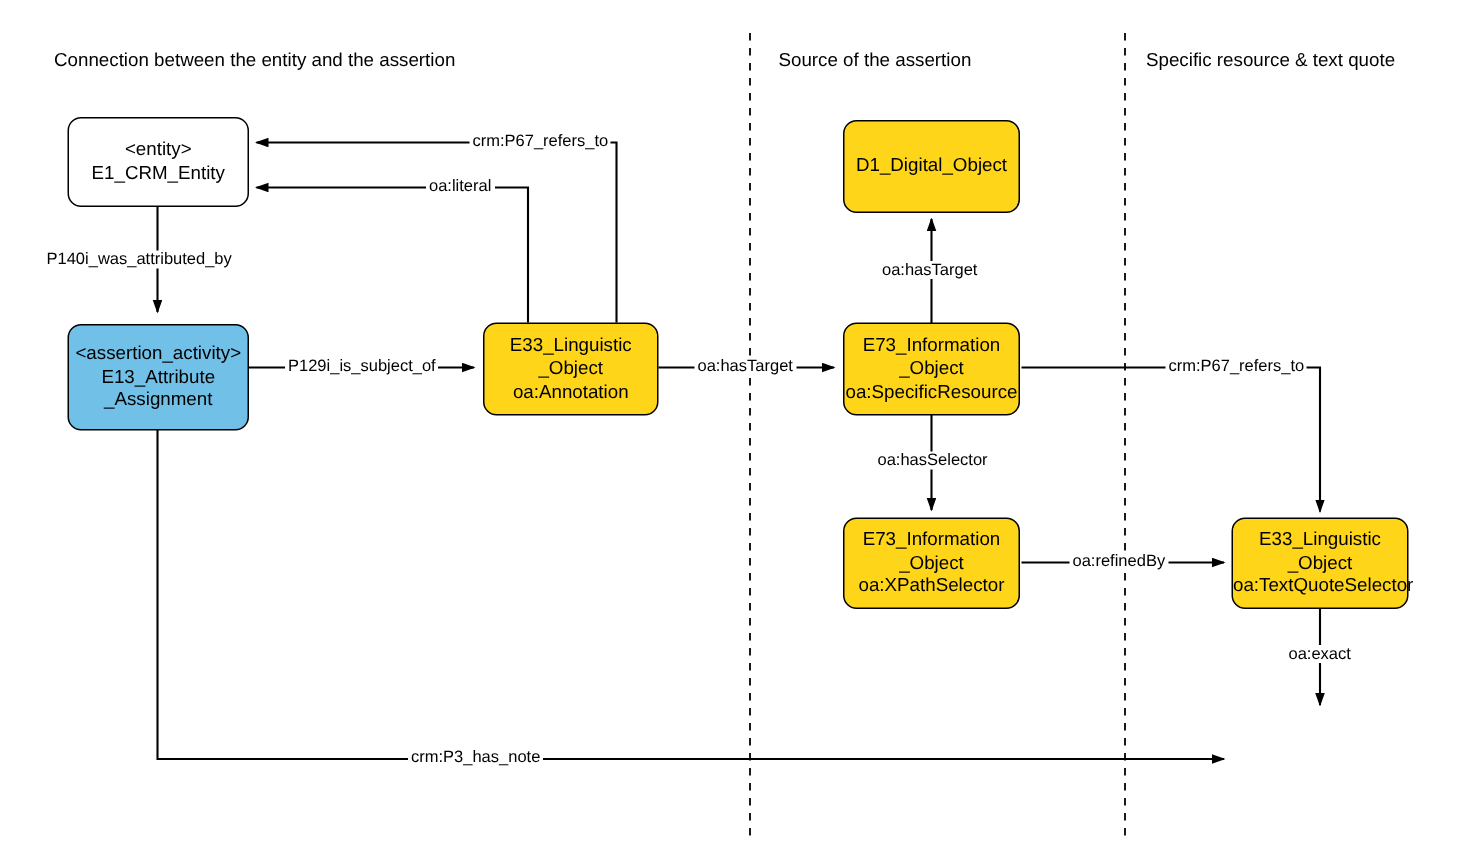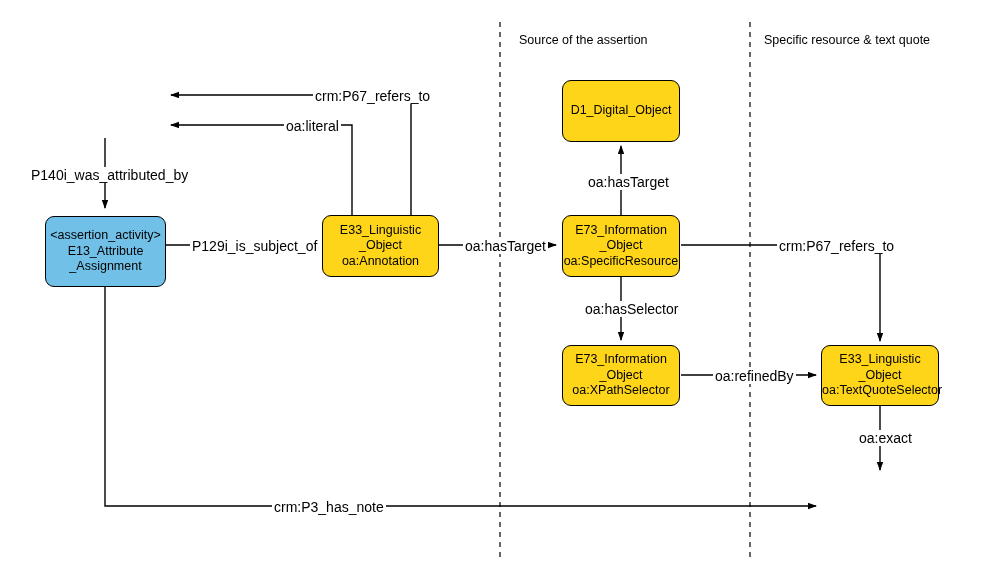--- a/index.html
+++ b/index.html
@@ -17,21 +17,21 @@
     display:flex;align-items:center;justify-content:center;
     text-align:center;line-height:1.25;font-size:12.5px;color:#000;
   }
   .node span{display:block;width:100%;}
   .node .ln{display:block;}
   .n-white{background:#ffffff;}
   .n-blue{background:#71c0e8;}
   .n-yellow{background:#ffd519;justify-content:flex-end;}
 
   .elabel{
-    position:absolute;font-size:14px;color:#000;white-space:nowrap;
+    position:absolute;font-size:11px;color:#000;white-space:nowrap;
     background:#ffffff;padding:0 2px;
   }
 </style>
 </head>
 <body>
 
 <div id="canvas">
 
   <svg class="layer">
     <defs>
@@ -66,23 +66,30 @@
       <path d="M681,245 L880,245 L880,341" marker-end="url(#arw)"></path>
 
       <path d="M681,375 L816,375" marker-end="url(#arw)"></path>
 
       <path d="M880,406 L880,470" marker-end="url(#arw)"></path>
 
       <path d="M105,277 L105,506 L816,506" marker-end="url(#arw)"></path>
     </g>
   </svg>
 
+  <div class="sect-title" style="left:36px;top:33px;">Connection between the entity and the assertion</div>
   <div class="sect-title" style="left:519px;top:33px;">Source of the assertion</div>
   <div class="sect-title" style="left:764px;top:33px;">Specific resource &amp; text quote</div>
 
+  <div class="node n-white" style="left:45px;top:78px;width:121px;height:60px;">
+    <span>
+      <span class="ln">&lt;entity&gt;</span>
+      <span class="ln">E1_CRM_Entity</span>
+    </span>
+  </div>
 
   <div class="node n-blue" style="left:45px;top:216px;width:121px;height:71px;">
     <span>
       <span class="ln">&lt;assertion_activity&gt;</span>
       <span class="ln">E13_Attribute</span>
       <span class="ln">_Assignment</span>
     </span>
   </div>
 
   <div class="node n-yellow" style="left:322px;top:215px;width:117px;height:62px;">

